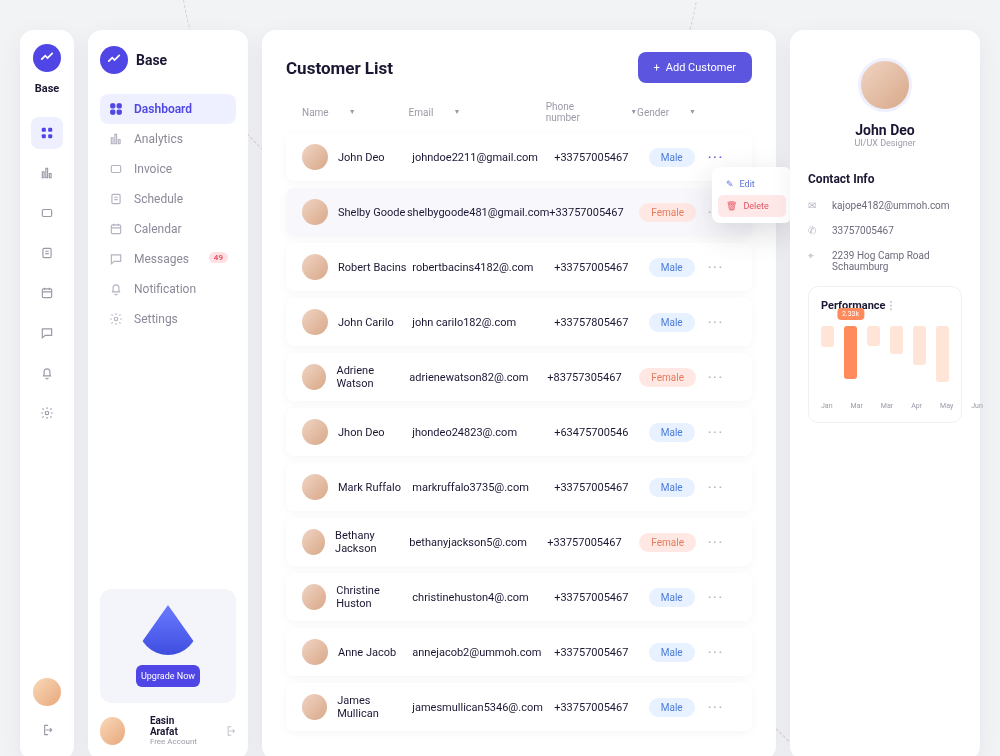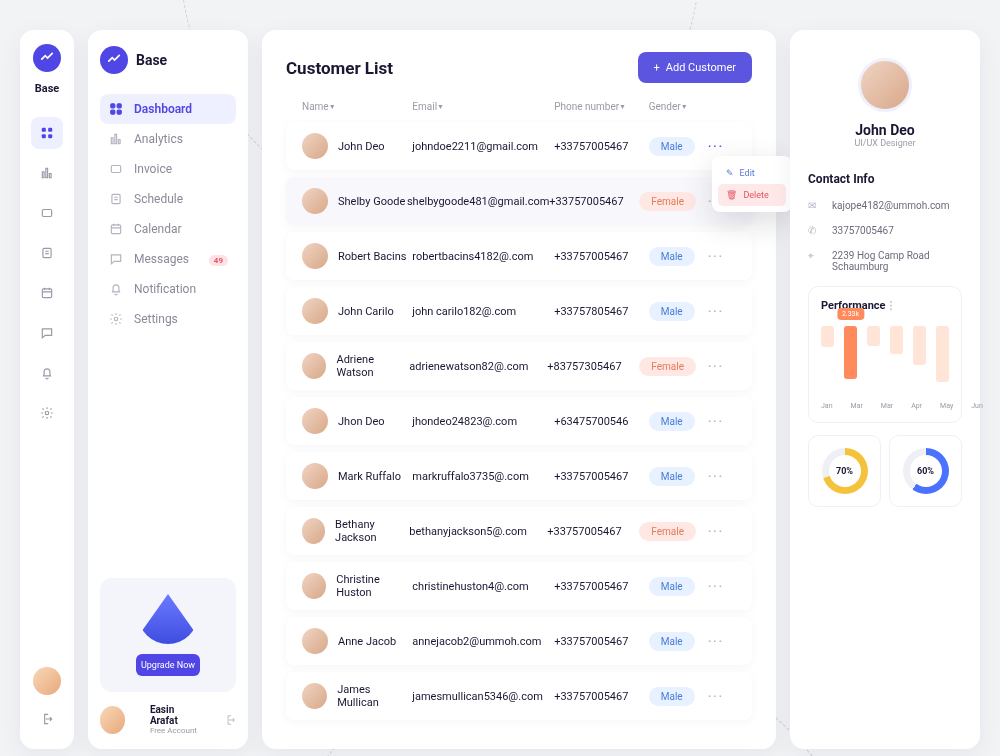--- a/index.html
+++ b/index.html
@@ -12,37 +12,37 @@
 .rail .brand-txt{font-weight:700;font-size:11px;margin-bottom:14px}
 .rail-item{width:32px;height:32px;border-radius:8px;display:flex;align-items:center;justify-content:center;cursor:pointer}
 .rail-item.active{background:#eef0ff}
 .rail-spacer{flex:1}
 .avatar{width:28px;height:28px;border-radius:50%;background:linear-gradient(135deg,#f9d8b8,#e8a87c);display:flex;align-items:center;justify-content:center;font-size:10px}
 
 .sidebar{width:160px;padding:16px 12px 14px;display:flex;flex-direction:column}
 .brand-row{display:flex;align-items:center;gap:8px;margin-bottom:20px}
 .brand-row .bi{width:28px;height:28px;background:#4f46e5;border-radius:50%;display:flex;align-items:center;justify-content:center}
 .brand-row .bt{font-weight:700;font-size:14px}
-.nav-item{display:flex;align-items:flex-end;gap:10px;padding:8px 8px;border-radius:8px;cursor:pointer;color:#8b8a99}
+.nav-item{display:flex;align-items:flex-start;gap:10px;padding:8px 8px;border-radius:8px;cursor:pointer;color:#8b8a99}
 .nav-item.active{background:#eef0ff;color:#4f46e5;font-weight:600}
 .nav-item .ico{width:16px;display:flex;justify-content:center}
 .badge{background:#ffe1e4;color:#e94a5e;font-size:8px;border-radius:10px;padding:1px 5px;margin-left:auto;font-weight:600}
 .upgrade{margin-top:auto;background:#f4f5fb;border-radius:12px;padding:16px 10px;text-align:center}
 .cone{width:60px;height:50px;margin:0 auto 10px;background:linear-gradient(180deg,#6b7bff,#3f4de0);clip-path:polygon(50% 0,100% 85%,85% 100%,15% 100%,0 85%);border-radius:0 0 30px 30px}
 .upgrade-btn{background:#4f46e5;color:#fff;border:none;border-radius:6px;padding:6px 5px;font-size:9px;cursor:pointer}
 .acct{display:flex;align-items:center;gap:25px;margin-top:12px}
 .acct .nm{font-size:10px;font-weight:700}
 .acct .sub{font-size:8px;color:#9b9aa8}
 
 .main{flex:1;padding:22px 24px;min-width:0}
 .hdr{display:flex;align-items:center;justify-content:space-between;margin-bottom:18px}
 .hdr h1{font-size:17px;font-weight:700}
 .add-btn{background:#5b55e0;color:#fff;border:none;border-radius:8px;padding:9px 16px;font-size:11px;cursor:pointer;display:flex;align-items:center;gap:6px}
 .thead{display:grid;grid-template-columns:1.4fr 1.8fr 1.2fr .6fr 40px;padding:0 16px 10px;color:#9b9aa8;font-size:10px}
-.thead span{display:flex;align-items:center;gap:0;cursor:pointer}
+.thead span{display:flex;align-items:center;gap:20px;cursor:pointer}
 .row{display:grid;grid-template-columns:1.4fr 1.8fr 1.2fr .6fr 40px;align-items:center;background:#fff;border-radius:8px;padding:11px 16px;margin-bottom:7px;box-shadow:0 2px 10px rgba(20,20,40,.04);font-size:11px;position:relative}
 .row.sel{background:#f8f8fc}
 .nmcell{display:flex;align-items:center;gap:10px}
 .av{width:26px;height:26px;border-radius:50%;background:linear-gradient(135deg,#f0d4c4,#d8a888)}
 .pill{font-size:10px;padding:4px 12px;border-radius:12px;display:inline-block;text-align:center}
 .pill.m{background:#e8f1ff;color:#4a7dd8}
 .pill.f{background:#ffe8e4;color:#e67a5c}
 .more{color:#b4b3c2;cursor:pointer;text-align:center;letter-spacing:2px;font-weight:700}
 .more.act{color:#5b55e0}
 .menu{position:absolute;right:-40px;top:34px;background:#fff;border-radius:8px;box-shadow:0 10px 30px rgba(20,20,40,.15);padding:6px;width:80px;z-index:5}
@@ -420,25 +420,13 @@
       </div>
     <div class="mons" id="mons">
         <span>Jan</span>
         <span>Mar</span>
         <span>Mar</span>
         <span>Apr</span>
         <span>May</span>
         <span>Jun</span>
       </div>
   </div>
-  <div class="rings">
-    <div class="ring">
-        <div class="donut" id="d1" style="background: conic-gradient(rgb(245, 194, 59) 0deg, rgb(245, 194, 59) 252deg, rgb(238, 240, 245) 0deg);">
-          <div style="width:32px;height:32px;background:#fff;border-radius:50%;display:flex;align-items:center;justify-content:center">70%</div>
-        </div>
-      </div>
-    <div class="ring">
-        <div class="donut" id="d2" style="background: conic-gradient(rgb(74, 114, 255) 0deg, rgb(74, 114, 255) 216deg, rgb(238, 240, 245) 0deg);">
-          <div style="width:32px;height:32px;background:#fff;border-radius:50%;display:flex;align-items:center;justify-content:center">60%</div>
-        </div>
-      </div>
-  </div>
 </div>
 
 </body></html>

